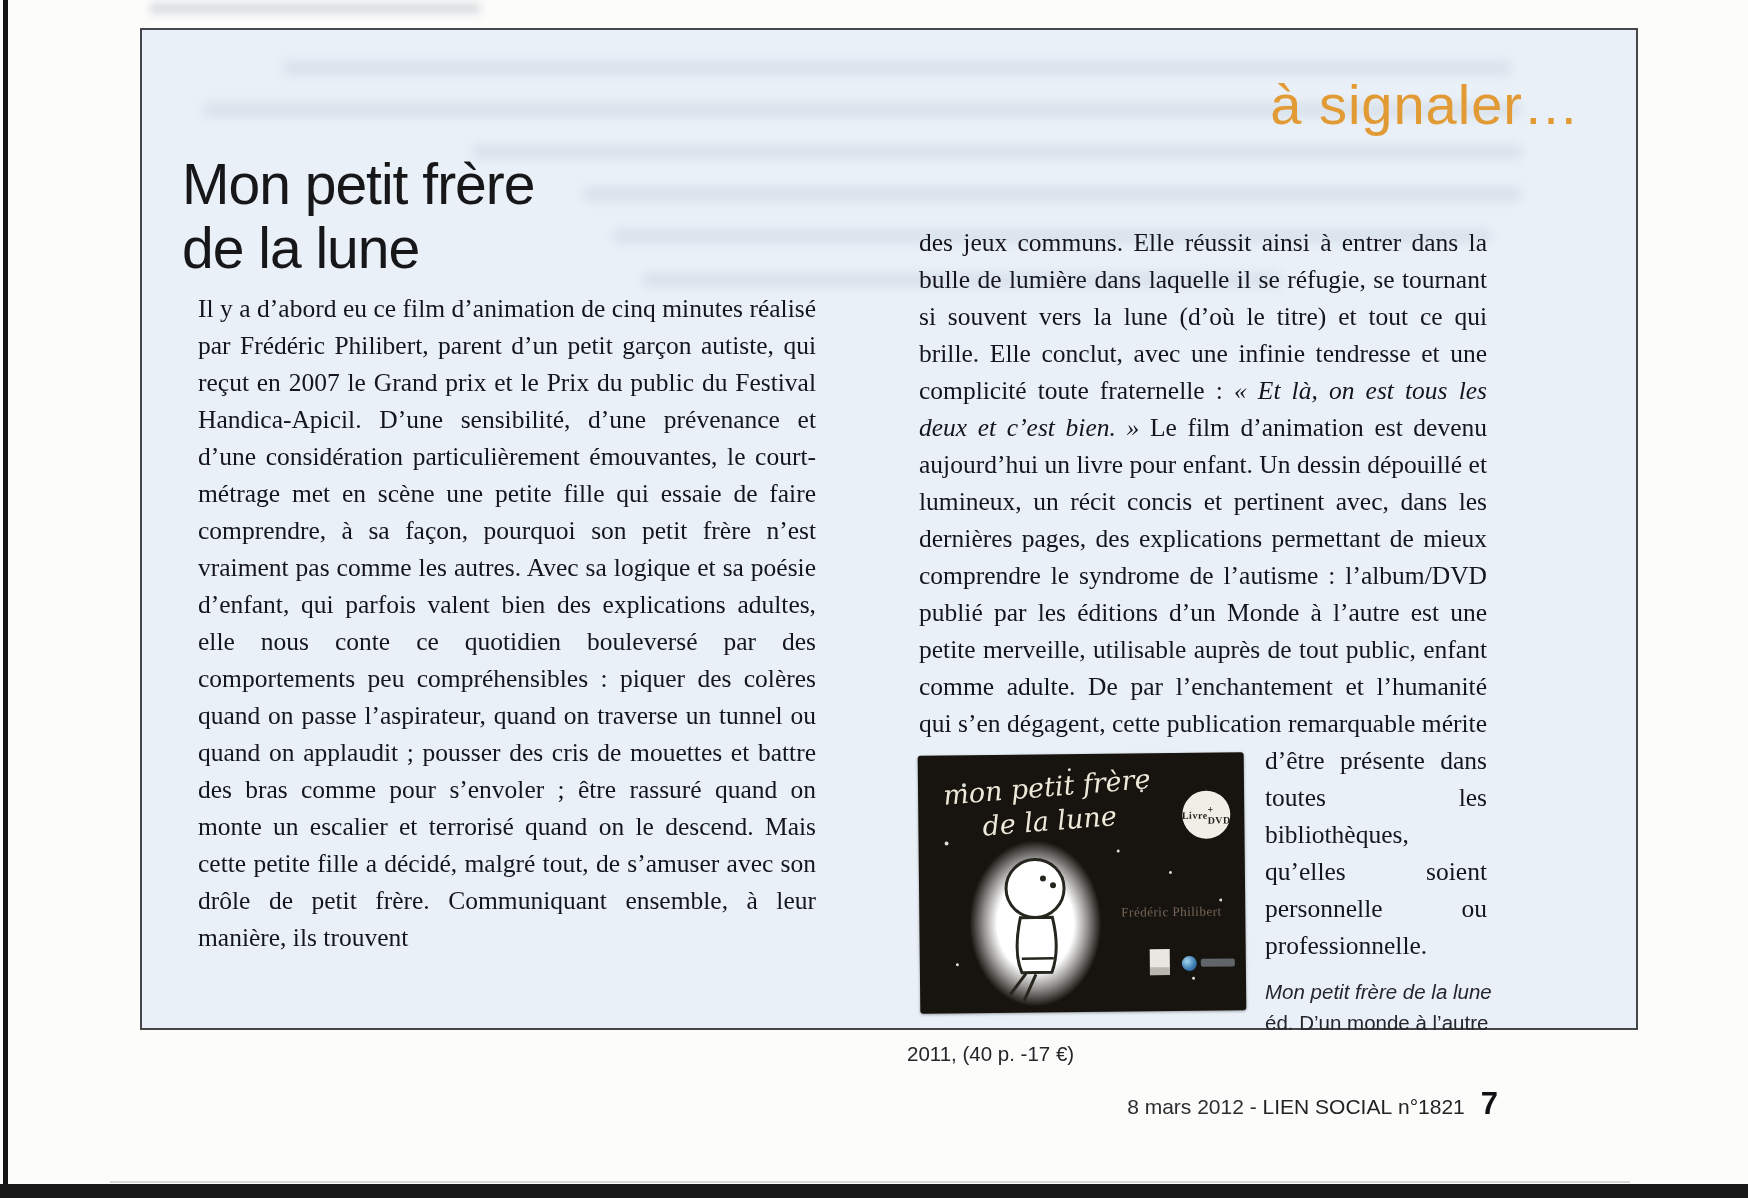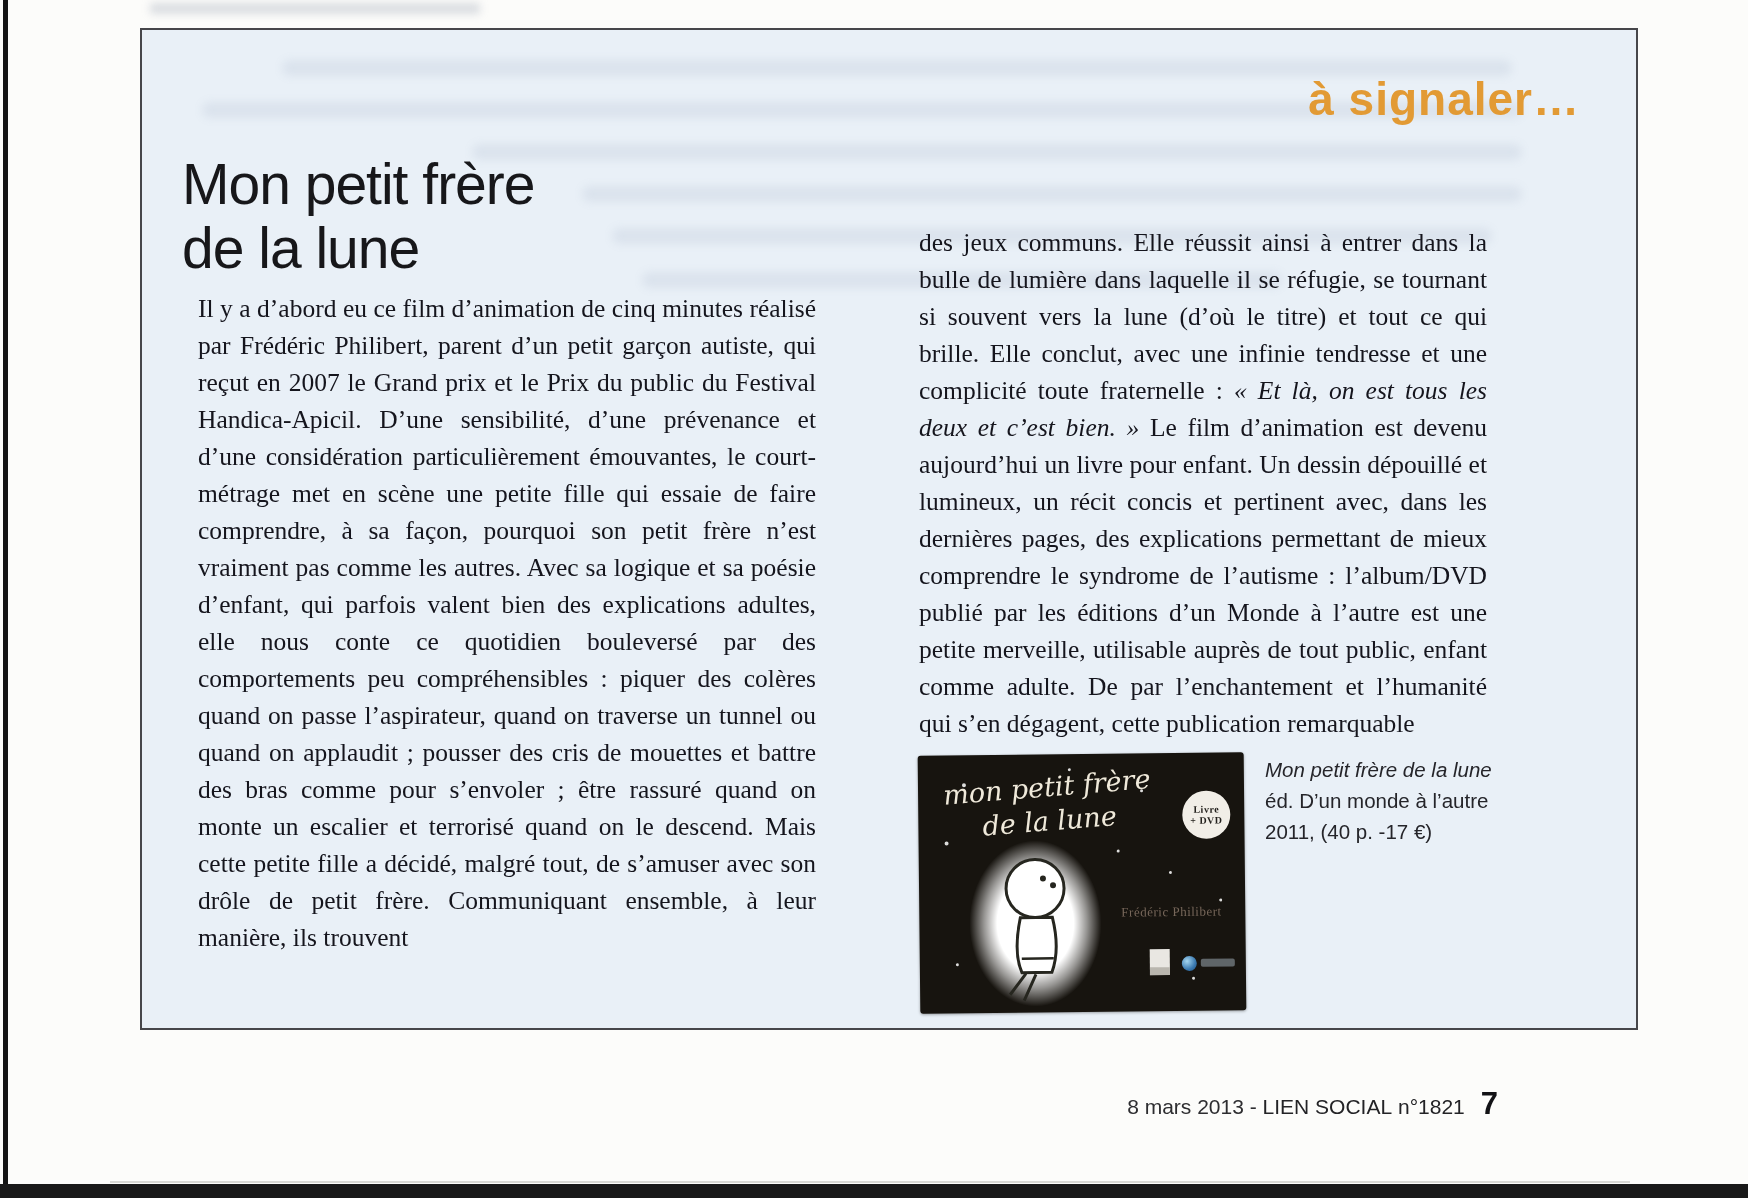--- a/index.html
+++ b/index.html
@@ -15,21 +15,21 @@
   .ghost{position:absolute;height:16px;filter:blur(5px);background:#7c8cab;opacity:.13;border-radius:8px;pointer-events:none;}
   .ghost-top{position:absolute;left:150px;top:3px;width:330px;height:11px;filter:blur(4px);background:#9aa3b3;opacity:.35;}
 
   
   .article-box{
     position:absolute;left:140px;top:28px;width:1498px;height:1002px;
     background:#e9f0f7;border:2px solid #46464a;box-sizing:border-box;
   }
   .section-label{
     position:absolute;top:42px;right:56px;
-    font-size:46px;color:#e29a34;letter-spacing:1px;font-weight:700;
+    font-size:56px;color:#e29a34;letter-spacing:1px;font-weight:400;
   }
   .article-title{
     position:absolute;left:40px;top:84px;
     font-size:57px;line-height:64px;color:#17171a;letter-spacing:-1px;font-weight:400;
   }
   .body-text{
     font-family:"Liberation Serif", serif;
     font-size:25.5px;line-height:37px;color:#15151d;
     text-align:justify;margin:12px;
   }
@@ -45,21 +45,21 @@
     box-shadow:0 1px 3px rgba(0,0,0,.35);
   }
   .cover-title{
     position:absolute;left:10px;top:16px;width:240px;text-align:center;
     font-family:"DejaVu Serif", serif;font-style:italic;
     color:#efe9da;font-size:27px;line-height:34px;transform:rotate(-4deg);
   }
   .cover-badge{
     position:absolute;right:14px;top:38px;width:48px;height:48px;border-radius:50%;
     background:#f1eee7;color:#23211d;
-    display:flex;flex-direction:column;align-items:center;justify-content:center;
+    display:flex;flex-direction:row;align-items:center;justify-content:center;
     font-size:10px;font-weight:bold;line-height:11px;letter-spacing:.5px;
   }
   .moon-glow{
     position:absolute;left:50px;top:86px;width:132px;height:166px;border-radius:50%;
     background:radial-gradient(closest-side,#ffffff 58%,rgba(255,255,255,.55) 78%,rgba(255,255,255,0) 100%);
   }
   .moon-glow svg{position:absolute;left:0;top:0;}
   .cover-author{
     position:absolute;left:202px;top:140px;font-size:13px;color:#77675a;letter-spacing:.5px;
   }
@@ -135,26 +135,26 @@
             <path d="M51,77 C46,100 46,118 52,132 L82,132 C88,116 88,98 83,77 Z" fill="#ffffff" stroke="#26261f" stroke-width="3"></path>
             <path d="M52,118 L84,118" stroke="#26261f" stroke-width="2.5" fill="none"></path>
             <path d="M56,133 L40,154 M66,134 L54,160" stroke="#26261f" stroke-width="3" fill="none"></path>
           </svg>
         </span>
 
         <span class="cover-author">Frédéric Philibert</span>
         <span class="logo-square"></span>
         <span class="logo-globe"></span>
         <span class="logo-text"></span>
-      </span></p>
+      </span><span>mérite d’être présente dans toutes les bibliothèques, qu’elles soient personnelle ou professionnelle.</span></p>
 
     <div class="caption">
       <div class="caption-title">Mon petit frère de la lune</div>
       <div>éd. D’un monde à l’autre</div>
       <div>2011, (40 p. -17 €)</div>
     </div>
   </div>
 
 </div>
 
 <div class="footer">
-  <span>8 mars 2013</span><span> - </span><span class="bold">LIEN SOCIAL</span><span class="bold"> </span><span class="bold">n°1821</span><span class="page-number">7</span>
+  <span>8 mars 2012</span><span> - </span><span class="bold">LIEN SOCIAL</span><span class="bold"> </span><span class="bold">n°1821</span><span class="page-number">7</span>
 </div>
 
 </body></html>

